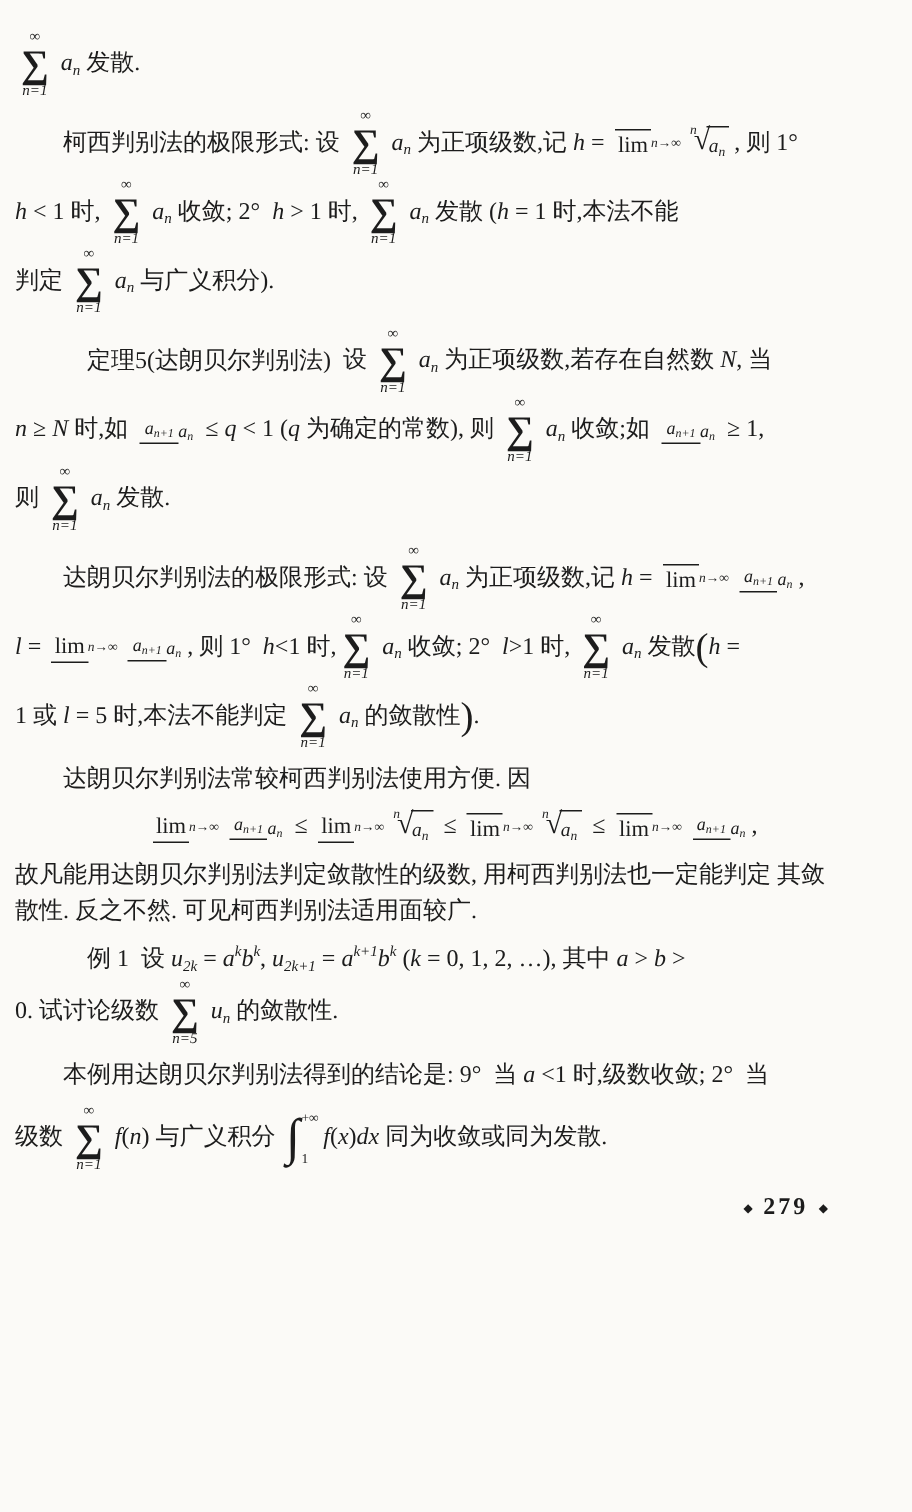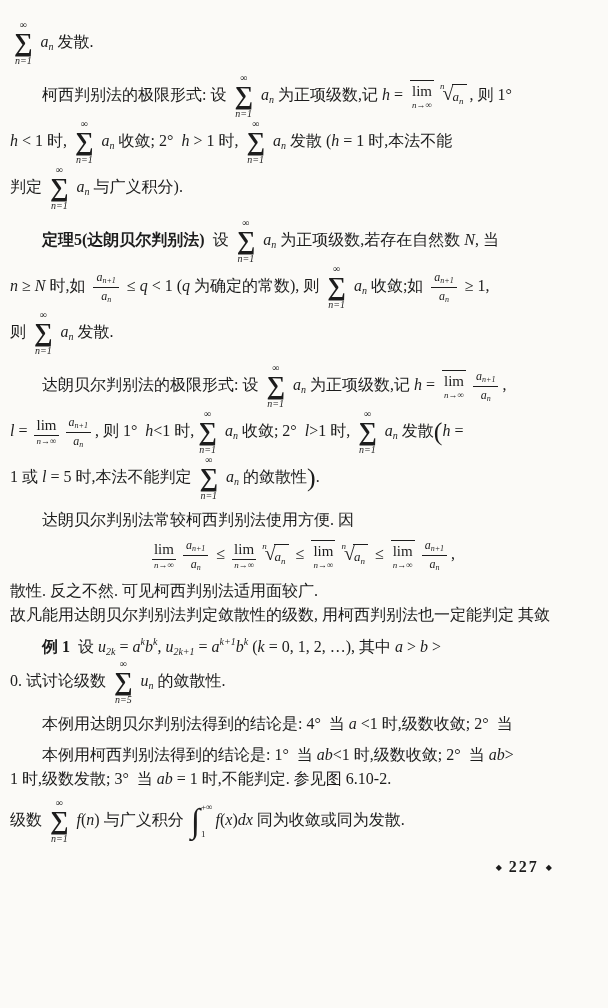--- a/index.html
+++ b/index.html
@@ -22,37 +22,37 @@
   .line{
     font-size:16px;
     line-height:1.5;
     white-space:pre-wrap;
     min-height:22px;
   }
   .line.indent{text-indent:32px;}
   .line.center{text-align:center;text-indent:0;}
   .tx{white-space:pre-wrap;}
   .it{font-style:italic;}
-  .bd{font-weight:bold;}
+  .bd{font-weight:normal;margin-left:16px;}
   .sb{font-size:10px;font-style:italic;vertical-align:-3px;}
   .sp{font-size:10px;font-style:italic;vertical-align:7px;}
   .big{font-size:26px;vertical-align:middle;line-height:1;}
   
   .sum{display:inline-flex;flex-direction:column;align-items:center;vertical-align:middle;margin:0 4px;line-height:1;text-indent:0;}
   .ssup{font-size:10px;line-height:1;}
   .sigma{font-size:26px;line-height:1;font-weight:600;}
   .ssub{font-size:10px;line-height:1;font-style:italic;}
   
-  .lim{display:inline-flex;flex-direction:column;align-items:center;vertical-align:middle;margin:0 3px;line-height:1;text-indent:0;}
+  .lim{display:inline-flex;align-items:center;vertical-align:middle;margin:0 3px;line-height:1;text-indent:0;}
   .lword{font-size:15px;line-height:1.2;padding:0 2px;}
   .lover{border-top:1.5px solid #1c1c1c;padding-top:1px;}
   .lunder{border-bottom:1.5px solid #1c1c1c;padding-bottom:1px;}
   .lsub{font-size:9px;font-style:italic;line-height:1.3;}
   
-  .frac{display:inline-flex;flex-direction:column;align-items:center;vertical-align:middle;margin:0 4px;line-height:1;text-indent:0;}
+  .frac{display:inline-flex;flex-direction:row;align-items:center;vertical-align:middle;margin:0 4px;line-height:1;text-indent:0;}
   .num{font-size:12px;border-bottom:1px solid #1c1c1c;padding:0 3px 2px;white-space:nowrap;}
   .den{font-size:12px;padding-top:2px;white-space:nowrap;}
   .frac .sb{font-size:8px;vertical-align:-2px;}
   
   .root{display:inline-flex;align-items:flex-start;vertical-align:middle;margin:0 3px;text-indent:0;}
   .ridx{font-size:9px;font-style:italic;margin:-3px -2px 0 0;}
   .rad{font-size:20px;line-height:1;}
   .rbody{border-top:1.3px solid #1c1c1c;font-size:13px;padding:2px 3px 0 1px;margin-left:-2px;margin-top:1px;white-space:nowrap;}
   .rbody .sb{font-size:9px;}
   
@@ -90,36 +90,32 @@
         <div class="line"><span class="it">l</span><span class="tx"> = </span><span class="lim"><span class="lword lunder">lim</span><span class="lsub">n→∞</span></span><span class="frac"><span class="num"><span class="it">a</span><span class="sb">n+1</span></span><span class="den"><span class="it">a</span><span class="sb">n</span></span></span><span class="tx">, 则 1°  </span><span class="it">h</span><span class="tx">&lt;1 时,</span><span class="sum"><span class="ssup">∞</span><span class="sigma">∑</span><span class="ssub">n=1</span></span><span class="tx"> </span><span class="it">a</span><span class="sb">n</span><span class="tx"> 收敛; 2°  </span><span class="it">l</span><span class="tx">&gt;1 时, </span><span class="sum"><span class="ssup">∞</span><span class="sigma">∑</span><span class="ssub">n=1</span></span><span class="tx"> </span><span class="it">a</span><span class="sb">n</span><span class="tx"> 发散</span><span class="big">(</span><span class="it">h</span><span class="tx"> =</span></div>
         <div class="line"><span class="tx">1 或 </span><span class="it">l</span><span class="tx"> = 5 时,本法不能判定 </span><span class="sum"><span class="ssup">∞</span><span class="sigma">∑</span><span class="ssub">n=1</span></span><span class="tx"> </span><span class="it">a</span><span class="sb">n</span><span class="tx"> 的敛散性</span><span class="big">)</span><span class="tx">.</span></div>
       </div>
       <div class="para">
         <div class="line indent"><span class="tx">达朗贝尔判别法常较柯西判别法使用方便. 因</span></div>
       </div>
       <div class="para">
         <div class="line center"><span class="lim"><span class="lword lunder">lim</span><span class="lsub">n→∞</span></span><span class="frac"><span class="num"><span class="it">a</span><span class="sb">n+1</span></span><span class="den"><span class="it">a</span><span class="sb">n</span></span></span><span class="tx"> ≤ </span><span class="lim"><span class="lword lunder">lim</span><span class="lsub">n→∞</span></span><span class="root"><span class="ridx">n</span><span class="rad">√</span><span class="rbody"><span class="it">a</span><span class="sb">n</span></span></span><span class="tx"> ≤ </span><span class="lim"><span class="lword lover">lim</span><span class="lsub">n→∞</span></span><span class="root"><span class="ridx">n</span><span class="rad">√</span><span class="rbody"><span class="it">a</span><span class="sb">n</span></span></span><span class="tx"> ≤ </span><span class="lim"><span class="lword lover">lim</span><span class="lsub">n→∞</span></span><span class="frac"><span class="num"><span class="it">a</span><span class="sb">n+1</span></span><span class="den"><span class="it">a</span><span class="sb">n</span></span></span><span class="tx">,</span></div>
       </div>
       <div class="para">
+        <div class="line"><span class="tx">故凡能用达朗贝尔判别法判定敛散性的级数, 用柯西判别法也一定能判定 其敛</span></div>
         <div class="line"><span class="tx">散性. 反之不然. 可见柯西判别法适用面较广.</span></div>
-        <div class="line"><span class="tx">故凡能用达朗贝尔判别法判定敛散性的级数, 用柯西判别法也一定能判定 其敛</span></div>
       </div>
       <div class="para">
         <div class="line indent"><span class="bd">例 1</span><span class="tx">  设 </span><span class="it">u</span><span class="sb">2k</span><span class="tx"> = </span><span class="it">a</span><span class="sp">k</span><span class="it">b</span><span class="sp">k</span><span class="tx">, </span><span class="it">u</span><span class="sb">2k+1</span><span class="tx"> = </span><span class="it">a</span><span class="sp">k+1</span><span class="it">b</span><span class="sp">k</span><span class="tx"> (</span><span class="it">k</span><span class="tx"> = 0, 1, 2, …), 其中 </span><span class="it">a</span><span class="tx"> &gt; </span><span class="it">b</span><span class="tx"> &gt;</span></div>
         <div class="line"><span class="tx">0. 试讨论级数 </span><span class="sum"><span class="ssup">∞</span><span class="sigma">∑</span><span class="ssub">n=5</span></span><span class="tx"> </span><span class="it">u</span><span class="sb">n</span><span class="tx"> 的敛散性.</span></div>
       </div>
       <div class="para">
-        <div class="line indent"><span class="tx">本例用达朗贝尔判别法得到的结论是: 4°  当 </span><span class="it">a</span><span class="tx"> &lt;1 时,级数收敛; 2°  当</span></div>
-      </div>
-      <div class="para">
-        <div class="line indent"><span class="tx">本例用柯西判别法得到的结论是: 1°  当 </span><span class="it">ab</span><span class="tx">&lt;1 时,级数收敛; 2°  当 </span><span class="it">ab</span><span class="tx">&gt;</span></div>
-        <div class="line"><span class="tx">1 时,级数发散; 3°  当 </span><span class="it">ab</span><span class="tx"> = 1 时,不能判定. 参见图 6.10-2.</span></div>
+        <div class="line indent"><span class="tx">本例用达朗贝尔判别法得到的结论是: 9°  当 </span><span class="it">a</span><span class="tx"> &lt;1 时,级数收敛; 2°  当</span></div>
       </div>
       <div class="para">
         <div class="line"><span class="tx">级数 </span><span class="sum"><span class="ssup">∞</span><span class="sigma">∑</span><span class="ssub">n=1</span></span><span class="tx"> </span><span class="it">f</span><span class="tx">(</span><span class="it">n</span><span class="tx">) 与广义积分 </span><span class="int"><span class="iglyph">∫</span><span class="ilims"><span class="isup">+∞</span><span class="isub">1</span></span></span><span class="it">f</span><span class="tx">(</span><span class="it">x</span><span class="tx">)</span><span class="it">dx</span><span class="tx"> 同为收敛或同为发散.</span></div>
       </div>
     </div>
   <div class="footer">
     <span class="dot">◆</span>
-    <span class="pnum">227</span>
+    <span class="pnum">279</span>
     <span class="dot">◆</span>
   </div>
 </div>
 
 </body></html>

